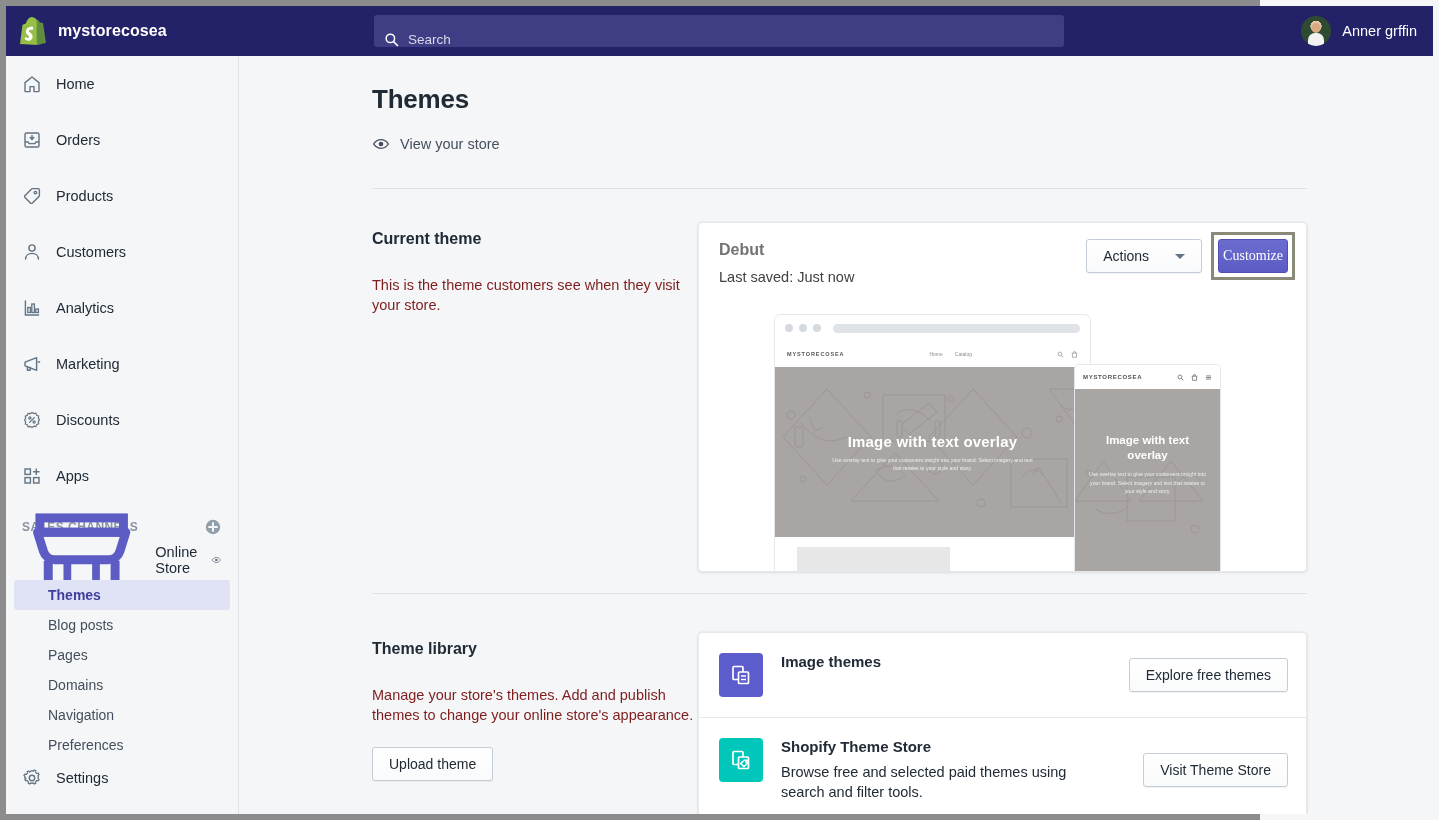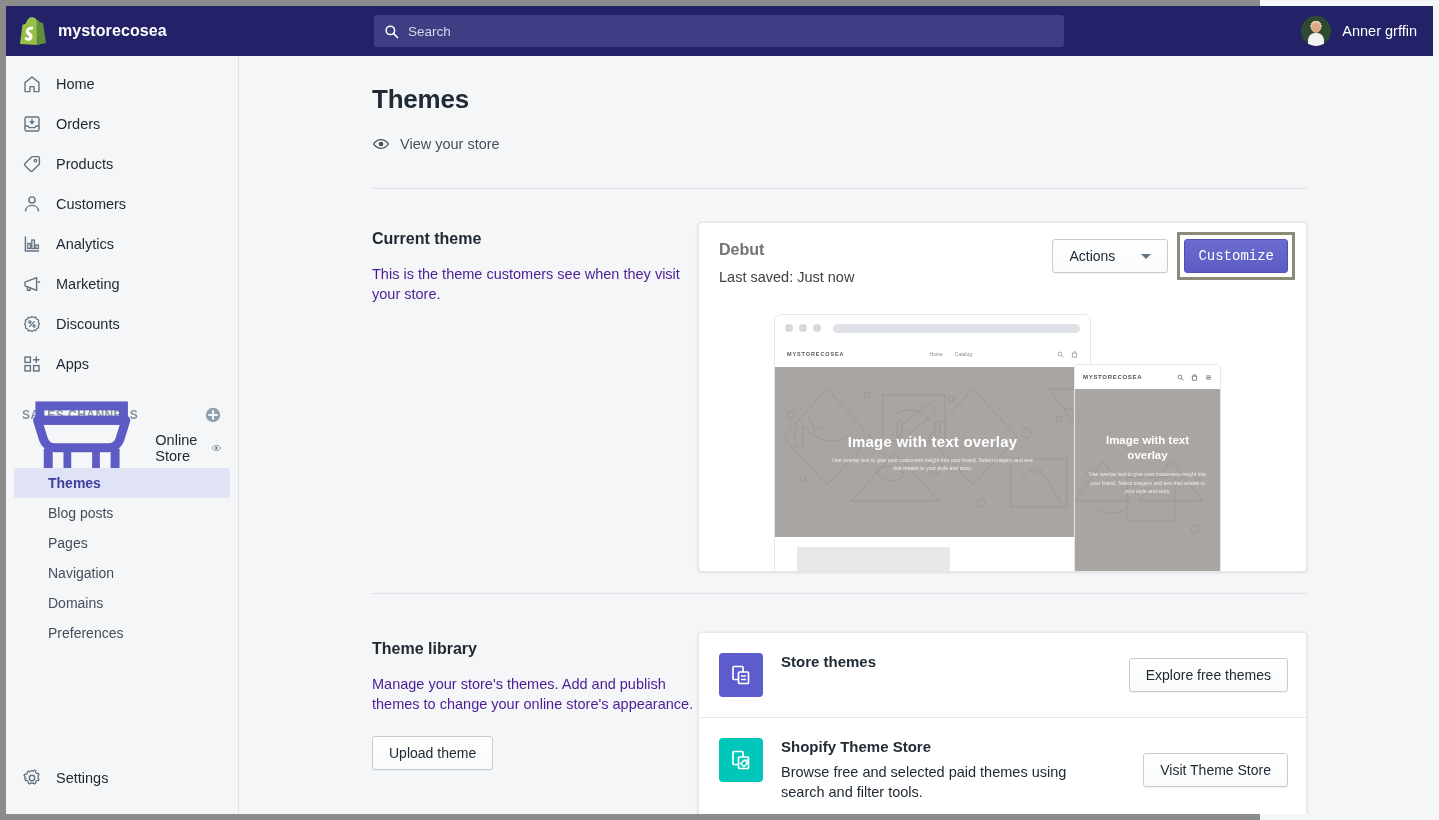--- a/index.html
+++ b/index.html
@@ -15,21 +15,21 @@
   .topbar {
     position: absolute; left: 6px; top: 6px; width: 1427px; height: 50px;
     background: #232167; display: flex; align-items: center;
   }
   .brand { display: flex; align-items: center; gap: 12px; padding-left: 14px; width: 360px; }
   .shopify-logo { width: 26px; height: 28px; display: block; }
   .brand-name { color: #ffffff; font-size: 16px; font-weight: bold; letter-spacing: .1px; }
   .search-wrap { flex: 0 0 auto; margin-left: 8px; }
   .searchbox {
     width: 690px; height: 32px; background: #3f3d83; border: none; border-radius: 3px;
-    display: flex; align-items: center; gap: 9px; padding: 0 10px; cursor: text;
+    display: flex; align-items: flex-end; gap: 9px; padding: 0 10px; cursor: text;
   }
   .searchbox .sicon { width: 15px; height: 15px; flex: 0 0 auto; }
   .searchbox .stext { color: #d9d8ea; font-size: 13.5px; }
   .user {
     position: absolute; right: 16px; top: 0; height: 50px;
     display: flex; align-items: center; gap: 11px; cursor: pointer;
   }
   .avatar {
     width: 30px; height: 30px; border-radius: 50%; overflow: hidden;
     background: radial-gradient(circle at 50% 34%, #e8c4a8 0 22%, #2e4a30 23% 100%);
@@ -49,21 +49,21 @@
   .sidebar {
     position: absolute; left: 6px; top: 56px; width: 233px; height: 758px;
     background: #f4f6f8; border-right: 1px solid #dfe3e8;
     display: flex; flex-direction: column;
   }
   .nav-main { padding-top: 12px; }
   .nav-item {
     display: flex; align-items: center; gap: 14px; height: 32px;
     margin: 0 8px 0 8px; padding: 0 8px; border-radius: 3px; cursor: pointer;
   }
-  .nav-item + .nav-item { margin-top: 8px; }
+  .nav-item + .nav-item { margin-top: 24px; }
   .nav-item .ico { width: 20px; height: 20px; flex: 0 0 auto; display: block; }
   .nav-label { font-size: 14.5px; color: #212b36; }
 
   .section-head {
     display: flex; align-items: center; justify-content: space-between;
     margin: 26px 16px 8px 16px;
   }
   .section-title { font-size: 12px; font-weight: bold; letter-spacing: .45px; color: #8793a3; }
   .plus-icon { width: 18px; height: 18px; cursor: pointer; display: block; }
 
@@ -90,21 +90,21 @@
   }
   .page-inner { width: 935px; margin: 0 0 0 133px; padding-top: 28px; }
   .page-title { font-size: 26px; font-weight: bold; color: #212b36; letter-spacing: -.2px; }
   .view-store { display: inline-flex; align-items: center; gap: 10px; margin-top: 20px; cursor: pointer; }
   .view-store .vtext { font-size: 14.5px; color: #454f5b; }
   .hr { height: 1px; background: #dfe3e8; margin-top: 31px; }
 
   .section { display: flex; gap: 0; }
   .section-left { width: 326px; padding-top: 8px; flex: 0 0 326px; }
   .sec-heading { font-size: 16px; font-weight: bold; color: #212b36; }
-  .sec-desc { margin-top: 16px; font-size: 14.5px; line-height: 20px; color: #4c1d95; }
+  .sec-desc { margin-top: 27px; font-size: 14.5px; line-height: 20px; color: #7f1d1d; }
   .section-right { flex: 1; }
 
   .card {
     background: #ffffff; border: 1px solid #e6e9ec; border-radius: 4px;
     box-shadow: 0 0 0 1px rgba(63,63,68,.03), 0 1px 3px rgba(63,63,68,.10);
   }
 
   
   .theme-card { position: relative; height: 350px; overflow: hidden; }
   .theme-card-head { padding: 18px 20px 0 20px; position: relative; }
@@ -114,22 +114,22 @@
   .btn {
     background: linear-gradient(180deg,#ffffff,#f9fafb); border: 1px solid #c4cdd5;
     border-radius: 3px; font-size: 14px; color: #212b36; cursor: pointer;
     padding: 8px 16px; font-family: inherit; box-shadow: 0 1px 0 rgba(22,29,37,.05);
   }
   .btn-actions { display: inline-flex; align-items: center; gap: 26px; }
   .caret { width: 0; height: 0; border-left: 5px solid transparent; border-right: 5px solid transparent; border-top: 5px solid #637381; display: block; }
   .focus-ring { margin-left: 12px; padding: 4px; background: #ffffff; outline: 3px solid #8a8a78; }
   .btn-primary {
     background: linear-gradient(180deg,#6c6ccf,#5c5cc4); border: 1px solid #4f4fb5;
-    border-radius: 3px; color: #ffffff; font-size: 14px; padding: 8px 13px;
-    cursor: pointer; font-family: Liberation Mono, monospace; display: block;
+    border-radius: 3px; color: #ffffff; font-size: 14px; padding: 8px 4px;
+    cursor: pointer; font-family: Liberation Serif, serif; display: block;
   }
 
   
   .previews { position: absolute; left: 76px; top: 92px; }
   .desktop-pv {
     position: absolute; left: 0; top: 0; width: 315px; height: 258px;
     background: #ffffff; border-radius: 6px 6px 0 0; box-shadow: 0 0 0 1px #e4e7eb;
     overflow: hidden;
   }
   .browser-chrome { height: 26px; background: #ffffff; display: flex; align-items: center; padding: 0 10px; gap: 6px; }
@@ -301,22 +301,22 @@
       <svg class="eye-icon" viewBox="0 0 20 20">
         <path d="M1.8 10S5 5.2 10 5.2 18.2 10 18.2 10 15 14.8 10 14.8 1.8 10 1.8 10z" fill="none" stroke="#637381" stroke-width="1.4"></path>
         <circle cx="10" cy="10" r="2.5" fill="#637381"></circle>
       </svg>
     </div>
 
     <div class="subnav">
       <div class="sub-item active">Themes</div>
       <div class="sub-item">Blog posts</div>
       <div class="sub-item">Pages</div>
+      <div class="sub-item">Domains</div>
       <div class="sub-item">Navigation</div>
-      <div class="sub-item">Domains</div>
       <div class="sub-item">Preferences</div>
     </div>
 
     <div class="nav-footer">
       <div class="nav-item">
         <svg class="ico" viewBox="0 0 20 20">
           <path d="M10 2.6l1.5.5.9-1.2 1.4.8-.3 1.5 1.3 1.3 1.5-.3.8 1.4-1.2.9.5 1.5-.5 1.5 1.2.9-.8 1.4-1.5-.3-1.3 1.3.3 1.5-1.4.8-.9-1.2-1.5.5-1.5-.5-.9 1.2-1.4-.8.3-1.5-1.3-1.3-1.5.3-.8-1.4 1.2-.9L2.6 10l.5-1.5-1.2-.9.8-1.4 1.5.3 1.3-1.3-.3-1.5 1.4-.8.9 1.2z" fill="none" stroke="#637381" stroke-width="1.2" stroke-linejoin="round"></path>
           <circle cx="10" cy="10" r="2.7" fill="none" stroke="#637381" stroke-width="1.4"></circle>
         </svg>
         <span class="nav-label">Settings</span>
@@ -480,21 +480,21 @@
             <div class="lib-row">
               <div class="lib-icon purple">
                 <svg width="24" height="24" viewBox="0 0 24 24">
                   <rect x="4" y="3.5" width="10" height="13" rx="1" fill="none" stroke="#ffffff" stroke-width="1.7"></rect>
                   <rect x="9.5" y="9" width="10" height="11.5" rx="1" fill="#5c5ccc" stroke="#ffffff" stroke-width="1.7"></rect>
                   <line x1="12" y1="13" x2="17" y2="13" stroke="#ffffff" stroke-width="1.5"></line>
                   <line x1="12" y1="16.6" x2="17" y2="16.6" stroke="#ffffff" stroke-width="1.5"></line>
                 </svg>
               </div>
               <div class="lib-text">
-                <div class="lib-title">Store themes</div>
+                <div class="lib-title">Image themes</div>
               </div>
               <div class="lib-btn-wrap">
                 <button class="btn">Explore free themes</button>
               </div>
             </div>
 
             <div class="lib-row">
               <div class="lib-icon teal">
                 <svg width="24" height="24" viewBox="0 0 24 24">
                   <rect x="4" y="3.5" width="10" height="13" rx="1" fill="none" stroke="#ffffff" stroke-width="1.7"></rect>

